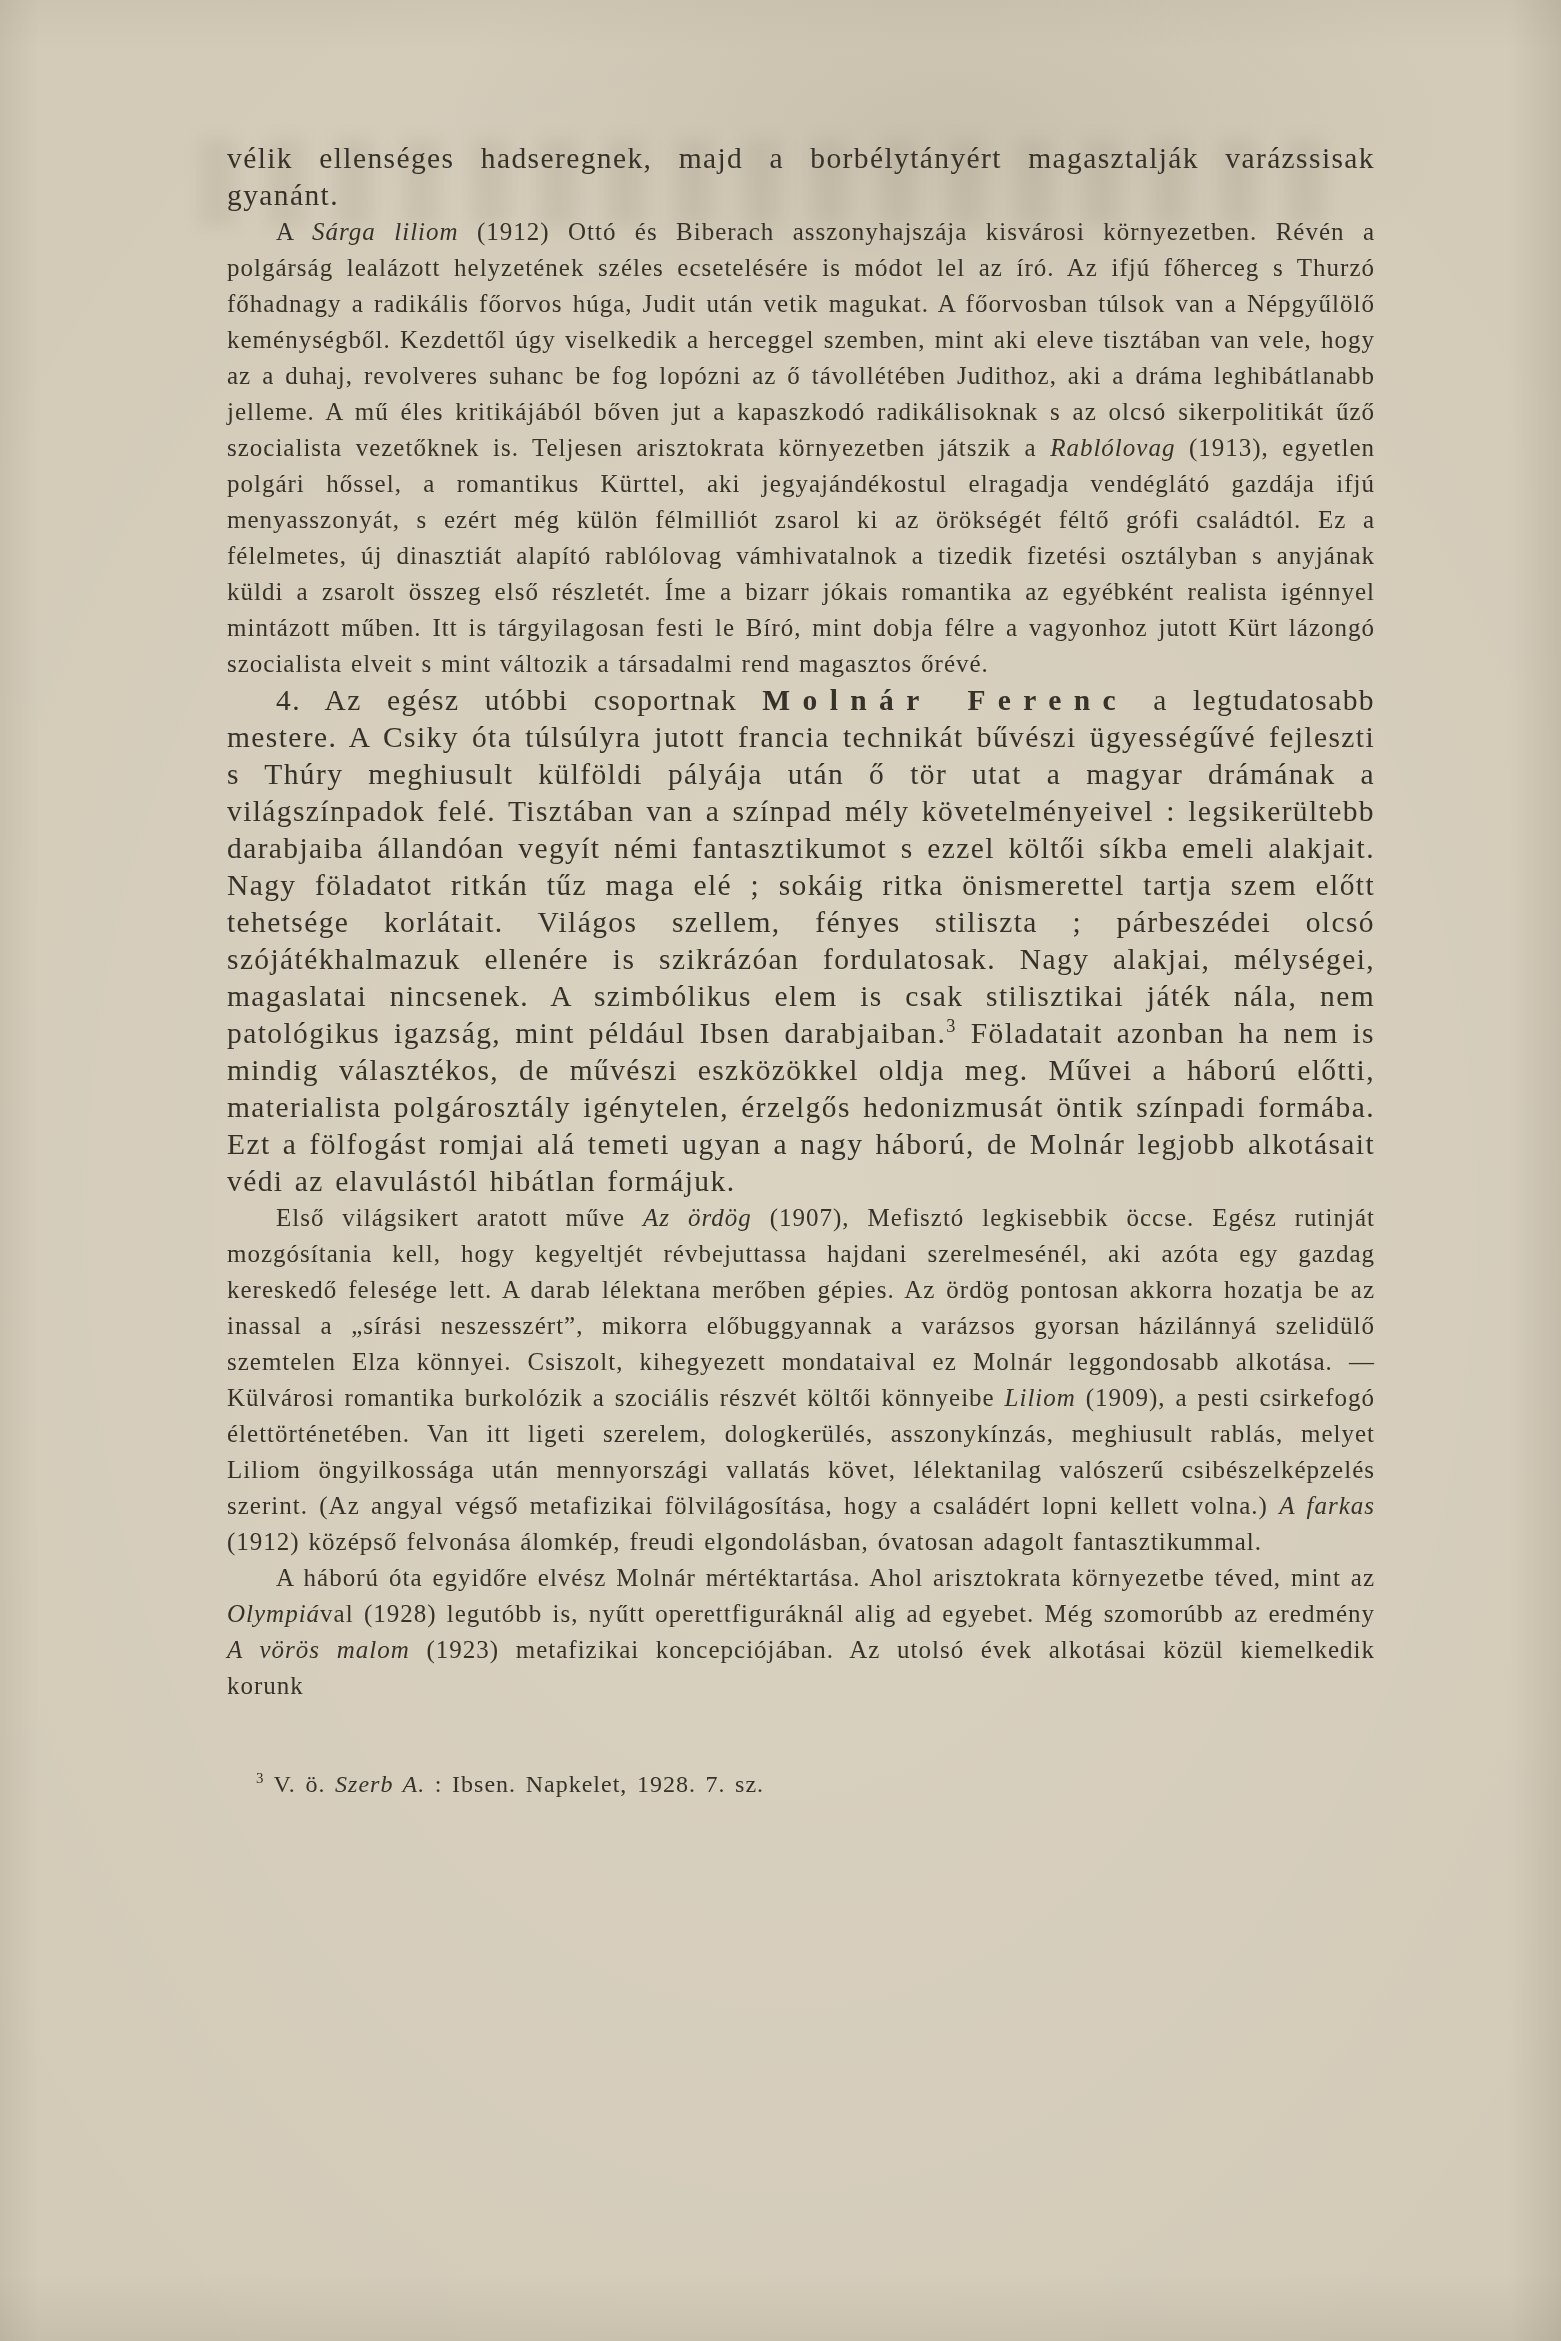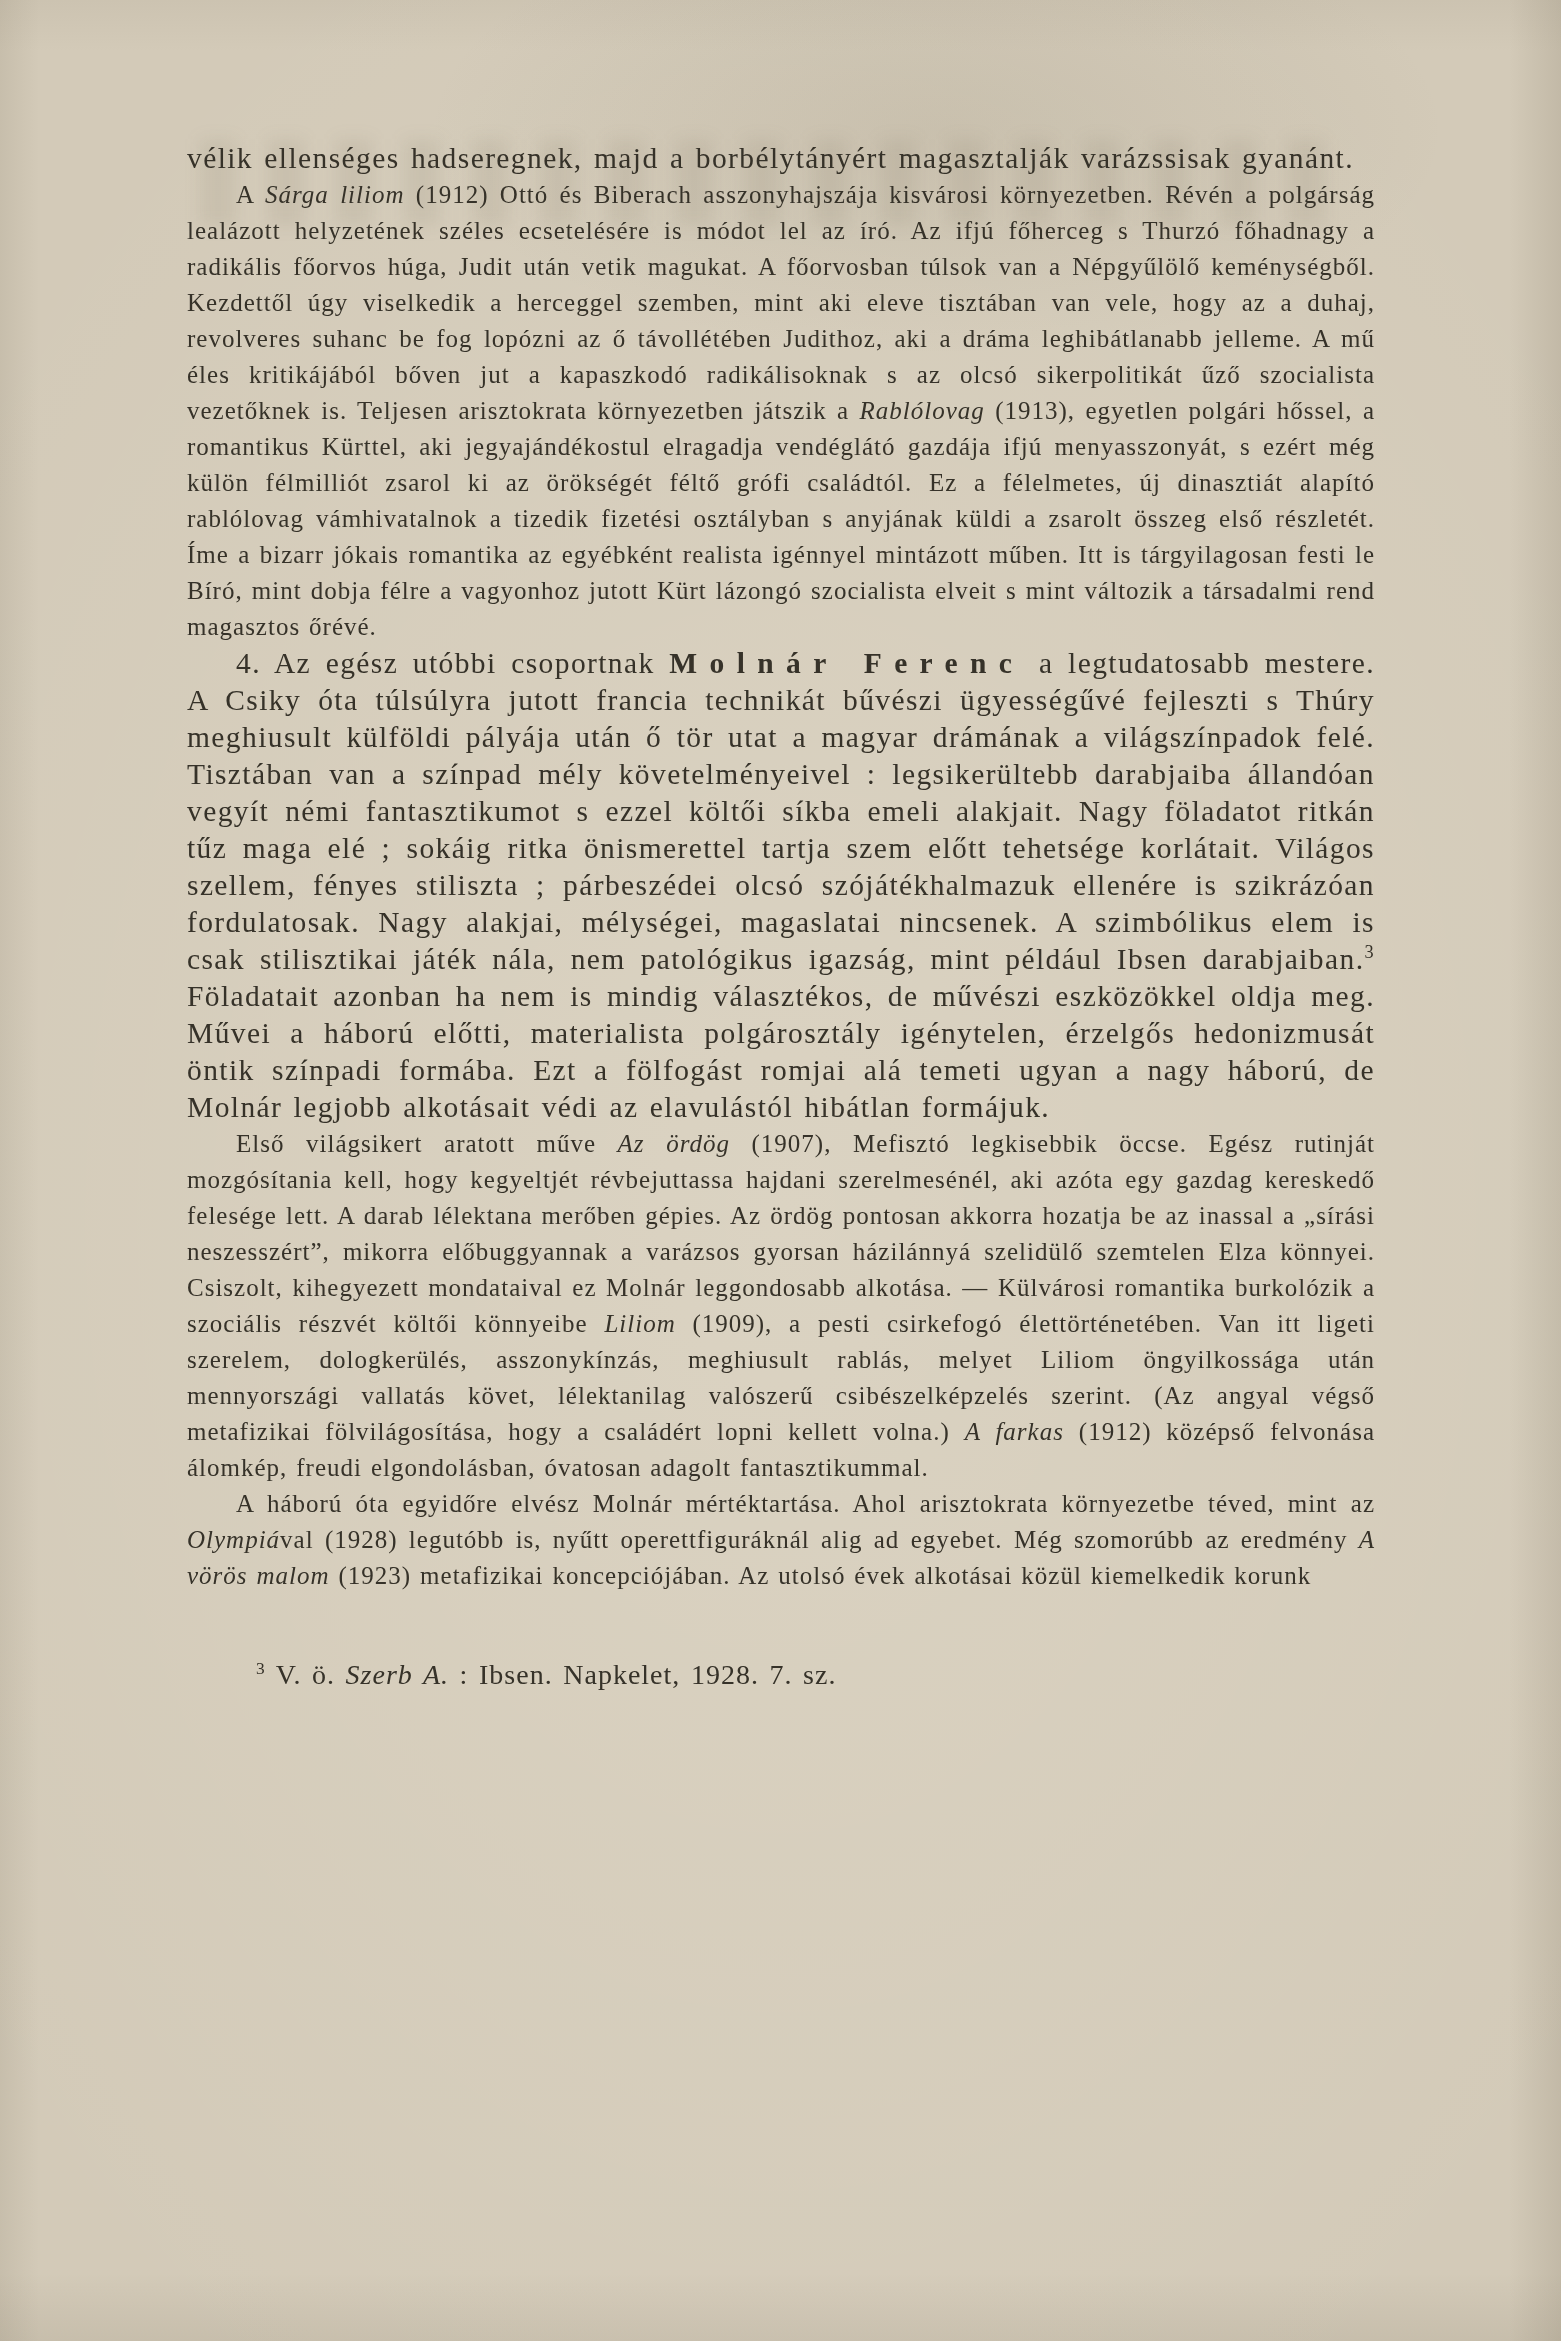--- a/index.html
+++ b/index.html
@@ -36,41 +36,41 @@
     letter-spacing: 0.7px;
     word-spacing: 1.7px;
     color: #3b372e;
   }
   .page-number {
     position: absolute;
     right: 1.7px; top: 0;
     font-style: normal;
     letter-spacing: 0.9px;
   }
-  .body-text { margin-top: 64px; text-align: justify; }
+  .body-text { margin-top: 64px; text-align: justify; margin-left: 40px; }
   .para { margin: 0; text-indent: 49px; }
   .para.noindent { text-indent: 0; }
   .large {
     font-size: 29.5px;
     line-height: 37px;
     letter-spacing: 1.4px;
     word-spacing: 2.6px;
   }
   .small {
     font-size: 25px;
     line-height: 36px;
     letter-spacing: 1px;
     word-spacing: 1.7px;
   }
   .it { font-style: italic; }
   .sp { letter-spacing: 0.42em; font-weight: bold; }
   sup { font-size: 0.62em; line-height: 0; }
   .footnote {
     margin-top: 66px;
-    font-size: 28px;
+    font-size: 24px;
     line-height: 29.5px;
     text-indent: 69px;
     letter-spacing: 1px;
     word-spacing: 2.6px;
   }
 </style>
 </head>
 <body>
 
 <div class="ghost-smudge"></div>

